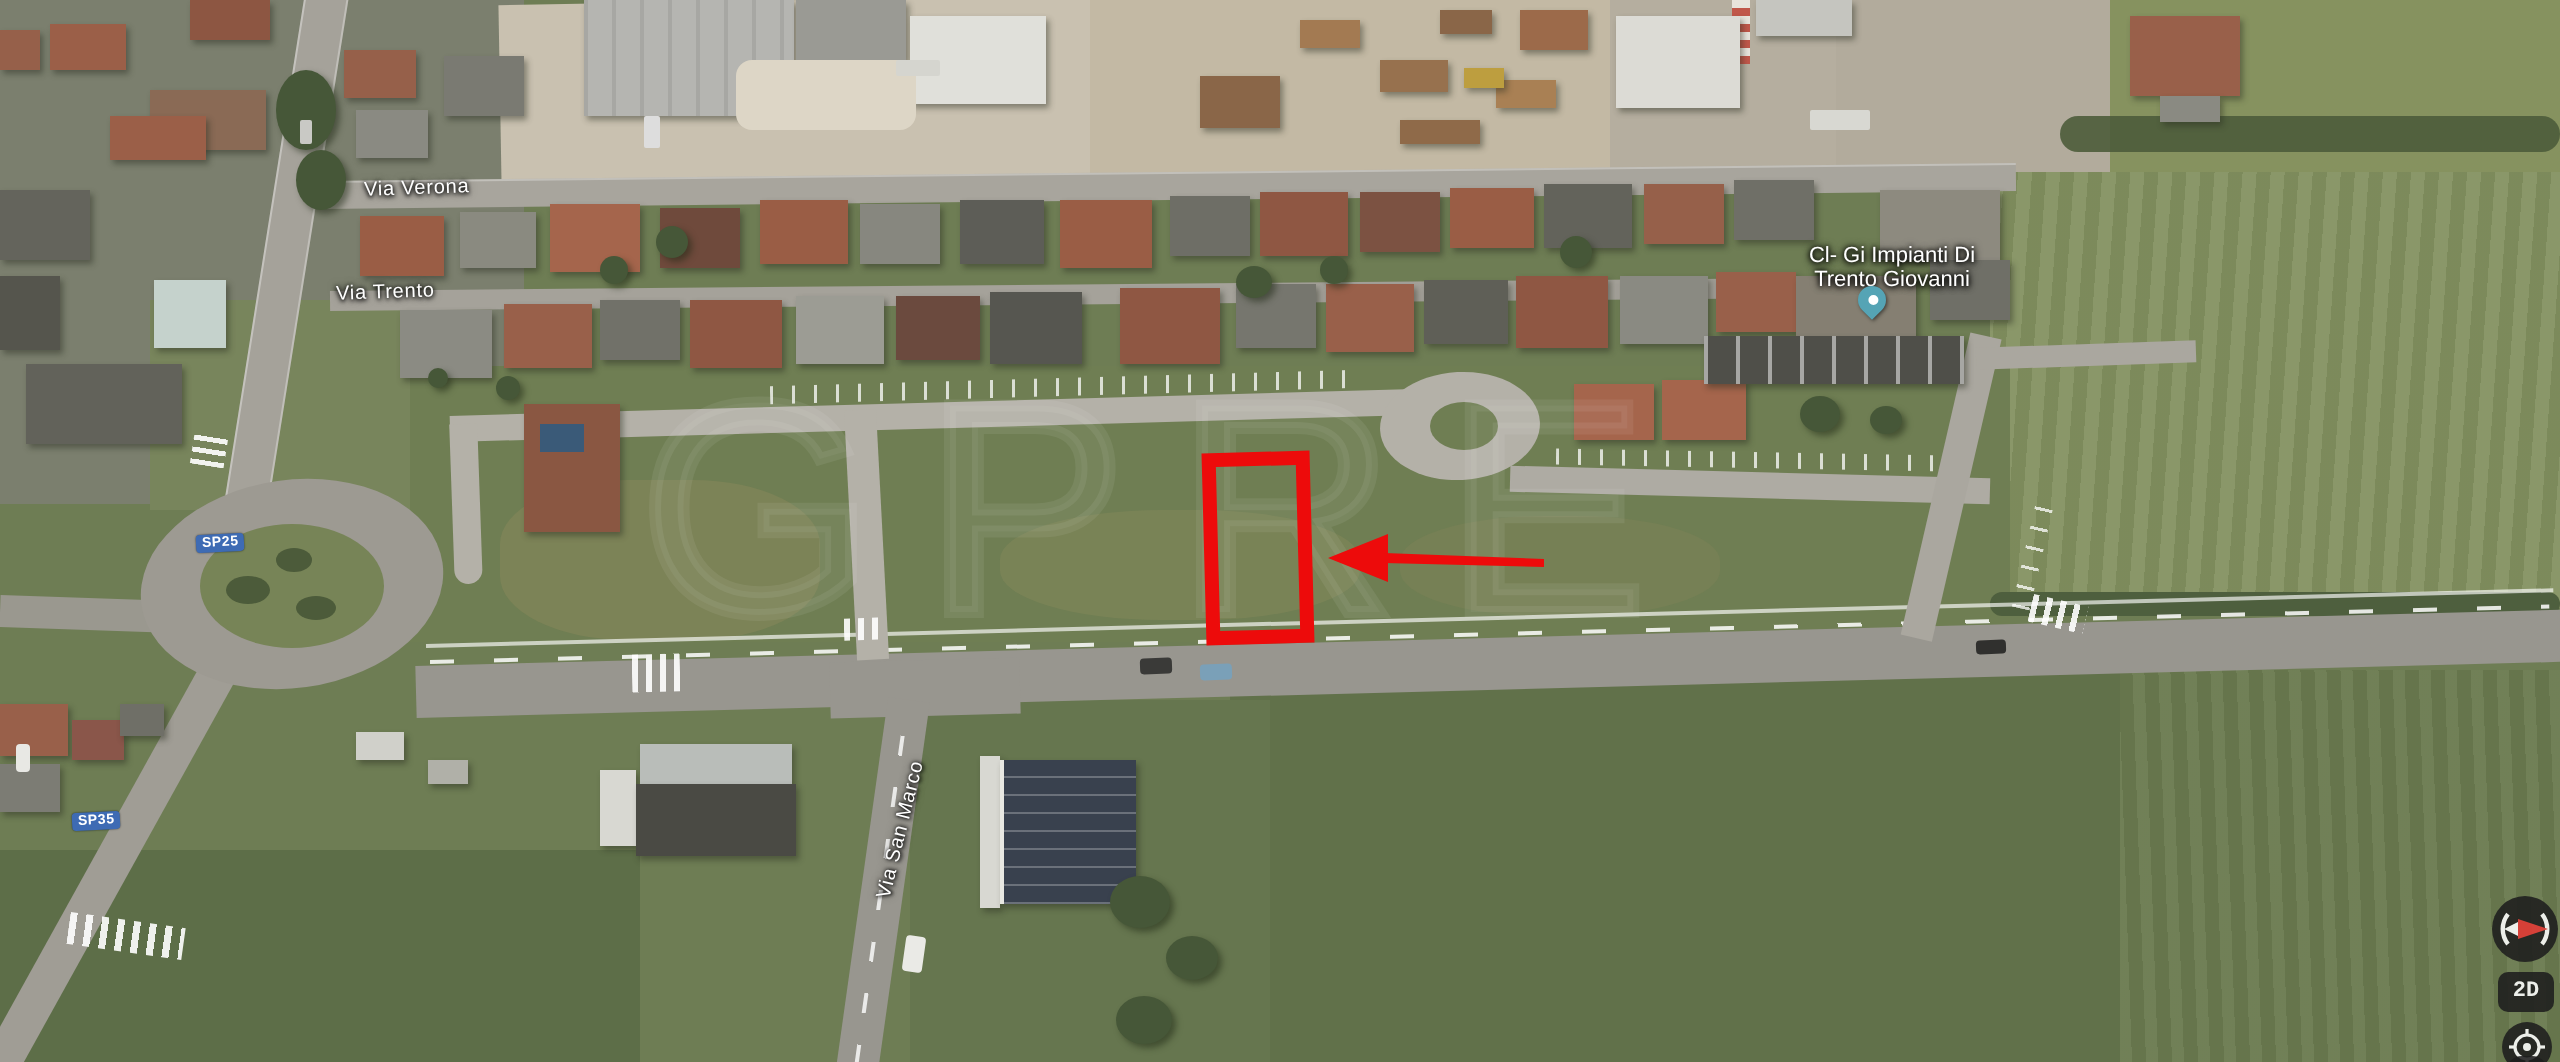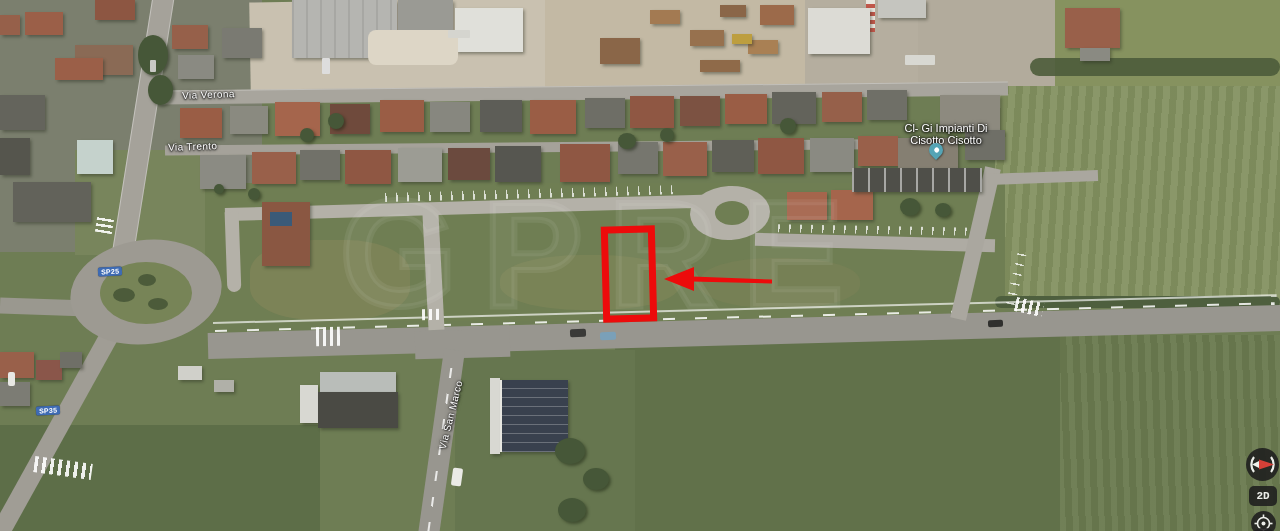--- a/index.html
+++ b/index.html
@@ -15,21 +15,21 @@
     padding:1px 3px;border-radius:2px;letter-spacing:.3px;box-shadow:0 0 1px rgba(0,0,0,.6);}
   .poi{position:absolute;left:880px;top:122px;width:132px;text-align:center;color:#fff;font-size:11px;line-height:12px;
     text-shadow:0 0 2px #000,0 1px 3px #000,0 0 4px rgba(0,0,0,.8);}
   .pin{position:absolute;left:929px;top:143px;width:14px;height:14px;background:var(--poi-pin-teal,#55a4b5);
     border-radius:50% 50% 50% 0;transform:rotate(-45deg);box-shadow:0 1px 2px rgba(0,0,0,.5);}
   .pin::after{content:"";position:absolute;left:4.5px;top:4.5px;width:5px;height:5px;background:#fff;border-radius:50%;}
   .hl-rect{position:absolute;left:602px;top:226px;width:40px;height:82px;border:7px solid var(--annotation-red,#e00);
     transform:rotate(-1.5deg);}
   .ctl{position:absolute;background:var(--control-bg,#1e1e1e);opacity:.88;color:#fff;display:flex;
     align-items:center;justify-content:center;cursor:pointer;font-family:Liberation Mono, monospace;}
-  .watermark{position:absolute;left:340px;top:168px;width:620px;font-size:150px;font-weight:bold;letter-spacing:26px;
+  .watermark{position:absolute;left:320px;top:168px;width:620px;font-size:150px;font-weight:normal;letter-spacing:26px;
     color:rgba(255,255,255,.05);-webkit-text-stroke:6px rgba(255,255,255,.07);pointer-events:none;}
   .dash-main{position:absolute;left:215px;top:330px;width:1060px;height:2px;transform:rotate(-1.5deg);
     transform-origin:left center;background:repeating-linear-gradient(90deg,rgba(255,255,255,.85) 0 12px,transparent 12px 32px);}
   .curb-main{position:absolute;left:213px;top:322px;width:1064px;height:1.5px;transform:rotate(-1.5deg);
     transform-origin:left center;background:rgba(255,255,255,.65);}
   .pbay{position:absolute;background:repeating-linear-gradient(90deg,rgba(255,255,255,.75) 0 1.5px,transparent 1.5px 11px);}
 </style>
 </head>
 <body>
 
@@ -213,21 +213,21 @@
   <div class="watermark">GPRE</div>
 
   <div>
     <div class="street-label" style="left:182px;top:89px;transform:rotate(-2deg);">Via Verona</div>
     <div class="street-label" style="left:168px;top:141px;transform:rotate(-2deg);">Via Trento</div>
     <div class="street-label" style="left:408px;top:400px;width:90px;transform:rotate(-76deg);">Via San Marco</div>
     <div class="shield" style="left:98px;top:267px;transform:rotate(-3deg);">SP25</div>
     <div class="shield" style="left:36px;top:406px;transform:rotate(-3deg);">SP35</div>
     <div class="poi">
       <div>Cl- Gi Impianti Di</div>
-      <div>Cisotto Cisotto</div>
+      <div>Trento Giovanni</div>
     </div>
     <div class="pin"></div>
   </div>
 
   <div>
     <div class="hl-rect"></div>
     <svg class="a" style="left:662px;top:262px;" width="112" height="34" viewBox="0 0 112 34">
       <polygon points="2,17 32,5 32,29" fill="var(--annotation-red,#ed0b0b)"></polygon>
       <path d="M30,14.5 L110,17.5 L110,21.5 L30,19.5 Z" fill="var(--annotation-red,#ed0b0b)"></path>
     </svg>

